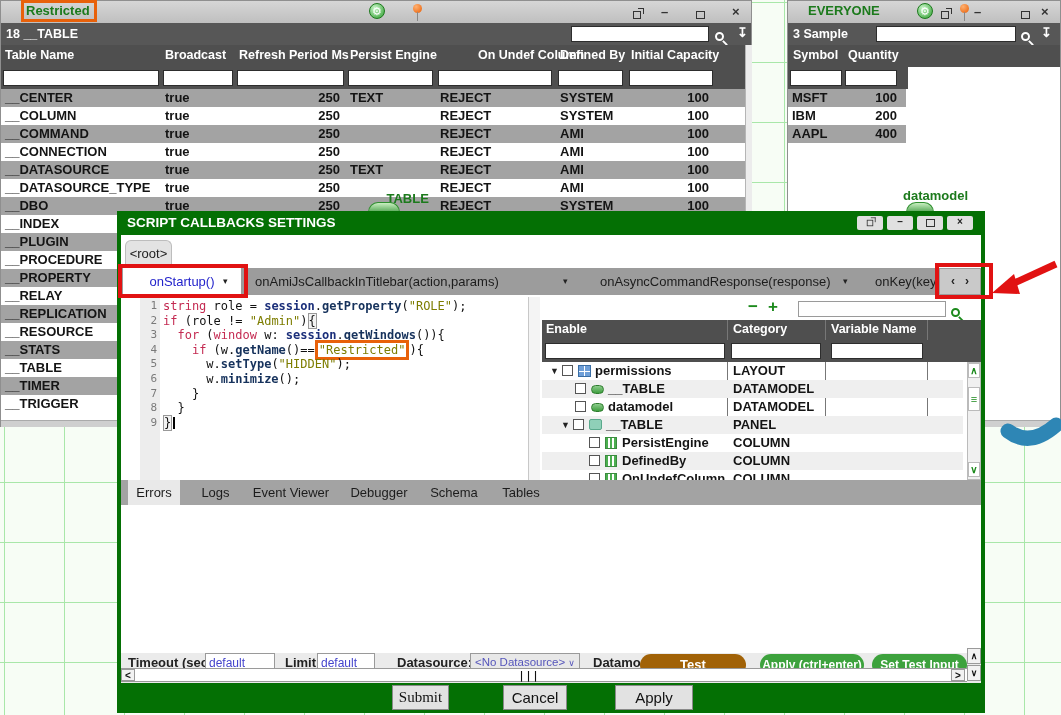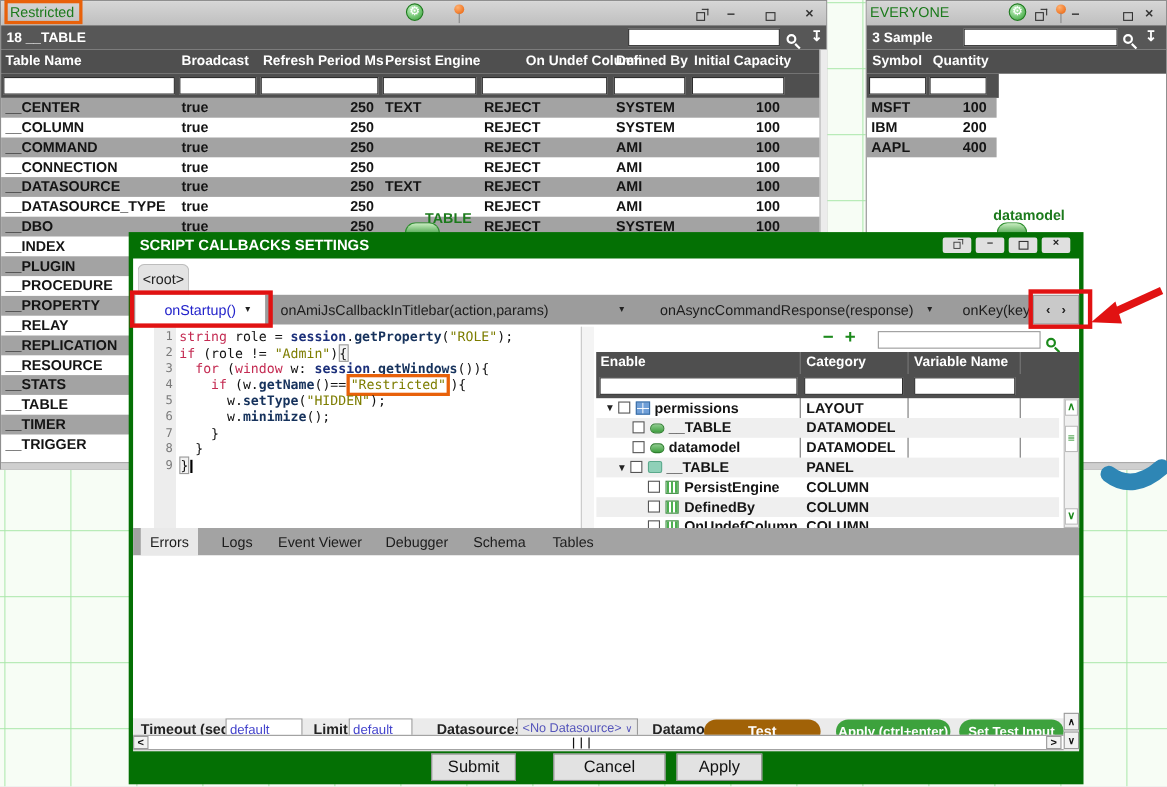--- a/index.html
+++ b/index.html
@@ -10,21 +10,21 @@
     background-color:#f7fdf5;
     background-image:
       linear-gradient(#a9e7a9 1px, transparent 1px),
       linear-gradient(90deg, #a9e7a9 1px, transparent 1px);
     background-size:60px 60px;
     background-position:4px 2px;
   }
   .abs{position:absolute;}
   .window{position:absolute; background:#fff; border:1px solid #8f8f8f;}
   .titlebar{position:absolute; left:0; top:0; right:0; height:22px; background:linear-gradient(#d6d6d6,#bfbfbf);}
-  .win-title{position:absolute; left:3px; top:2px; font-size:13px; font-weight:normal; color:#1c7a1c;}
+  .win-title{position:absolute; left:20px; top:2px; font-size:13px; font-weight:bold; color:#1c7a1c;}
   .subbar{position:absolute; left:0; right:0; top:22px; height:22px; background:#575757;}
   .subbar-label{position:absolute; left:5px; top:4px; color:#fff; font-size:12.5px; font-weight:bold;}
   .hdr{position:absolute; left:0; right:0; background:#4f4f4f;}
   .hcell{position:absolute; top:3px; color:#fff; font-size:12.5px; font-weight:bold; white-space:nowrap;}
   .fcell{position:absolute; top:3px; height:16px; background:#fff; border:1px solid #2d2d2d;}
   .trow{position:absolute; left:0; right:0; height:18px;}
   .trow.stripe{background:#a3a3a3;}
   .tcell{position:absolute; top:1px; font-size:13px; font-weight:bold; color:#141414; white-space:nowrap;}
   .tcell.r{text-align:right;}
   .search-input{position:absolute; height:16px; background:#fff; border:1px solid #2d2d2d;}
@@ -458,22 +458,22 @@
         <div class="cline" style="top: 137px;"><span>      w.</span><span class="fn">minimize</span><span>();</span></div>
         <div class="lnum" style="left: 20px; top: 151.6px;">7</div>
         <div class="cline" style="top: 151.6px;"><span>    }</span></div>
         <div class="lnum" style="left: 20px; top: 166.2px;">8</div>
         <div class="cline" style="top: 166.2px;"><span>  }</span></div>
         <div class="lnum" style="left: 20px; top: 180.8px;">9</div>
         <div class="cline" style="top: 180.8px;"><span class="bh">}</span><span class="cursor"></span></div>
       </div>
 
     <div id="action-btns"></div>
-  <div class="action-btn" style="left:275px;width:77px;">Submit</div>
-      <div class="action-btn" style="left:386px;width:102px;">Cancel</div>
+  <div class="action-btn" style="left:275px;width:57px;font-family:Liberation Serif, serif;">Submit</div>
+      <div class="action-btn" style="left:386px;width:64px;">Cancel</div>
       <div class="action-btn" style="left:498px;width:78px;">Apply</div>
     </div>
 
   <svg class="abs" style="left:988px;top:252px;z-index:60;" width="73" height="48">
     <line x1="68" y1="12" x2="22" y2="33" stroke="#e11212" stroke-width="7"></line>
     <polygon points="4,41 26,22 32,42" fill="#e11212"></polygon>
   </svg>
 
   <svg class="abs" style="left:998px;top:415px;" width="63" height="34">
     <path d="M10,16 Q32,33 58,10" stroke="#2e86b5" stroke-width="15" fill="none" stroke-linecap="round"></path>

